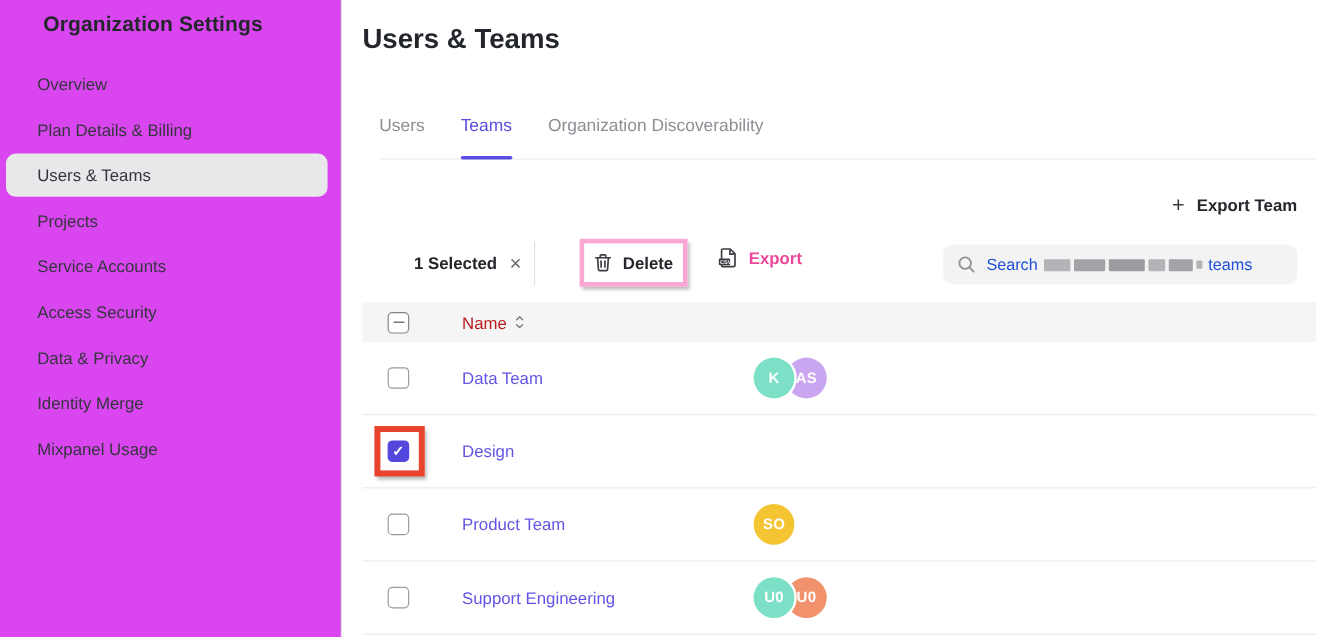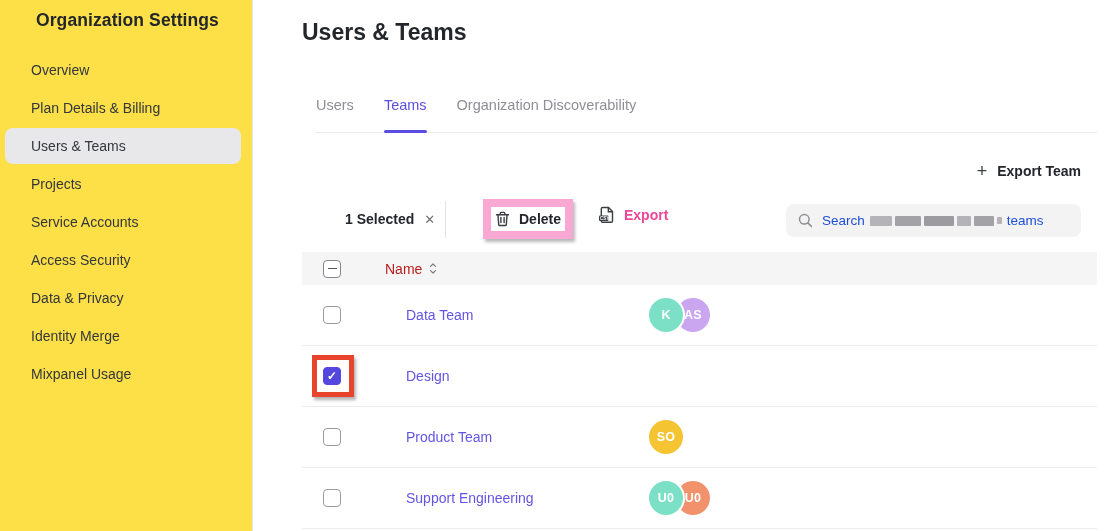--- a/index.html
+++ b/index.html
@@ -5,21 +5,21 @@
   * { margin:0; padding:0; box-sizing:border-box; }
   html,body { width:1108px; height:531px; }
   body {
     position:relative; overflow:hidden; background:#fff;
     font-family:"Liberation Sans", sans-serif; color:#26262b;
     -webkit-font-smoothing:antialiased;
   }
   .abs { position:absolute; }
 
   
-  .sidebar { left:0; top:0; width:253px; height:531px; background:#fde047; border-right:1px solid #e5e5e7; }
+  .sidebar { left:0; top:0; width:285px; height:531px; background:#d946ef; border-right:1px solid #e5e5e7; }
   .sidebar-title { position:absolute; left:36px; top:10px; font-size:17.5px; font-weight:700; color:#23262b; letter-spacing:.1px; }
   .nav { position:absolute; top:52px; left:0; right:0; }
   .nav-item { height:36px; margin:0 11px 2px 5px; padding-left:26px; display:flex; align-items:center;
               font-size:14px; color:#33363c; border-radius:8px; cursor:pointer; }
   .nav-item.active { background:#e8e8ea; }
 
   
   .page-title { left:302px; top:19px; font-size:23px; font-weight:700; color:#23262b; }
   .tabs { left:316px; right:11px; top:97px; display:flex; gap:30px; padding-bottom:19px; border-bottom:1px solid #ebebec; }
   .tab { font-size:14.5px; font-weight:500; color:#8e8e95; position:relative; cursor:pointer; white-space:nowrap; }
@@ -28,21 +28,21 @@
   .tab.active .tab-underline { display:block; position:absolute; left:0; right:0; bottom:-20px; height:3px; background:#5a4ee0; border-radius:2px; }
 
   
   .create-team { top:163px; right:27px; display:flex; align-items:center; gap:10px; font-size:14px; font-weight:600; color:#23262b; cursor:pointer; }
   .plus-glyph { font-size:18px; font-weight:400; line-height:14px; color:#3a3d42; }
 
   .selected-chip { left:345px; top:211px; display:flex; align-items:center; gap:10px; font-size:14px; font-weight:600; color:#23262b; }
   .clear-x { font-size:13px; color:#6f6f75; font-weight:400; cursor:pointer; }
   .toolbar-divider { left:445px; top:201px; width:1px; height:37px; background:#e3e3e5; }
 
-  .delete-annotation { left:483px; top:199px; width:90px; height:40px; border:8px solid #f9a8d4;
+  .delete-annotation { left:483px; top:199px; width:90px; height:40px; border:4px solid #f9a8d4;
                        box-shadow:2px 3px 3px rgba(0,0,0,.28); background:#fff; }
   .delete-button { width:100%; height:100%; display:flex; align-items:center; justify-content:center; gap:9px;
                    font-size:14px; font-weight:600; color:#23262b; cursor:pointer; background:#fff; border:none; }
 
   .export-button { left:598px; top:206px; display:flex; align-items:center; gap:9px; font-size:14px; font-weight:600; color:#ec4899; cursor:pointer; }
 
   .search-box { left:786px; top:204px; width:295px; height:33px; background:#f3f3f4; border-radius:8px;
                 display:flex; align-items:center; gap:9px; padding:0 12px; cursor:text; }
   .search-ph { display:flex; align-items:center; gap:5px; font-size:13.5px; color:#1d4ed8; white-space:nowrap; }
   .redacted { display:inline-flex; align-items:center; gap:3px; filter:blur(.4px); }
@@ -51,21 +51,21 @@
   .redacted i:nth-child(3){width:30px;background:#9b9ba0;} .redacted i:nth-child(4){width:14px;background:#b3b3b8;}
   .redacted i:nth-child(5){width:20px;background:#a2a2a7;} .redacted i:nth-child(6){width:5px;height:7px;background:#b3b3b8;}
 
   
   .table { left:302px; top:252px; width:795px; }
   .thead { height:33px; background:#f5f5f6; display:flex; align-items:center; padding-left:21px; }
   .name-header { margin-left:44px; font-size:14px; font-weight:500; color:#b91c1c; display:flex; align-items:center; gap:7px; }
   .sort-icon { display:flex; flex-direction:column; gap:1px; color:#7d7d84; }
   .team-row { height:61px; border-bottom:1px solid #ececee; display:flex; align-items:center; padding-left:21px; position:relative; }
   .team-row:first-of-type { height:66px; }
-  .name-cell { margin-left:65px; width:243px; font-size:14px; color:#6355e3; cursor:pointer; }
+  .name-cell { margin-left:44px; width:243px; font-size:14px; color:#6355e3; cursor:pointer; }
   .avatars { display:flex; align-items:center; }
   .avatar { width:34px; height:34px; border-radius:50%; display:flex; align-items:center; justify-content:center;
             color:#fff; font-size:12.5px; font-weight:700; letter-spacing:.2px; }
   .avatar:first-child { z-index:2; box-shadow:0 0 0 2px #fff; }
   .avatar + .avatar { margin-left:-7px; z-index:1; }
 
   .checkbox { width:18px; height:18px; border:1.5px solid #9b9ba1; border-radius:4px; background:#fff; flex:none;
               display:flex; align-items:center; justify-content:center; cursor:pointer; }
   .checkbox.indeterminate { border-color:#86868c; }
   .checkbox.indeterminate .dash-glyph { width:9px; height:1.6px; background:#55565c; }

